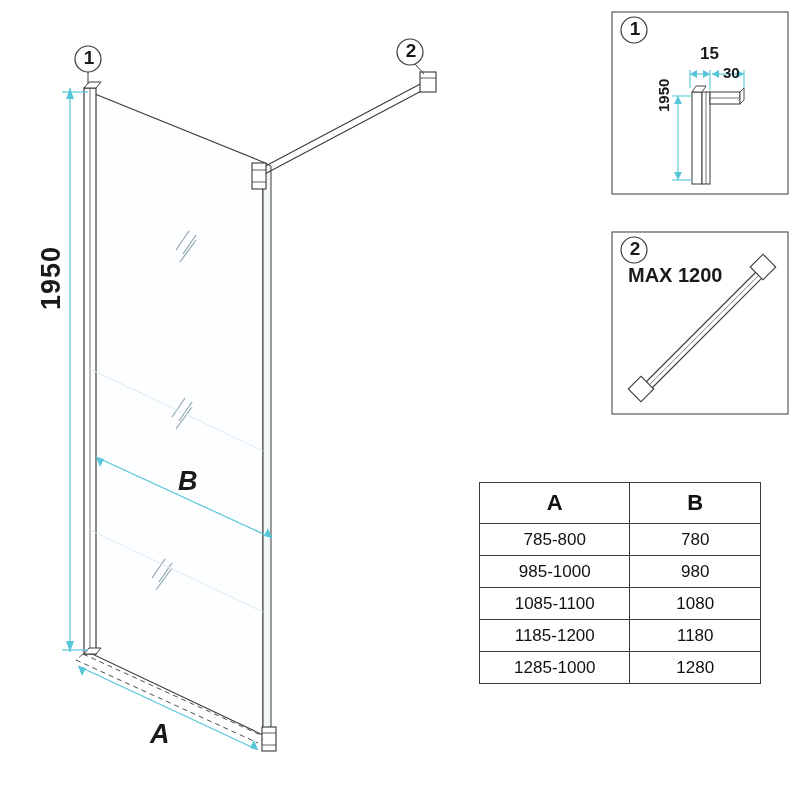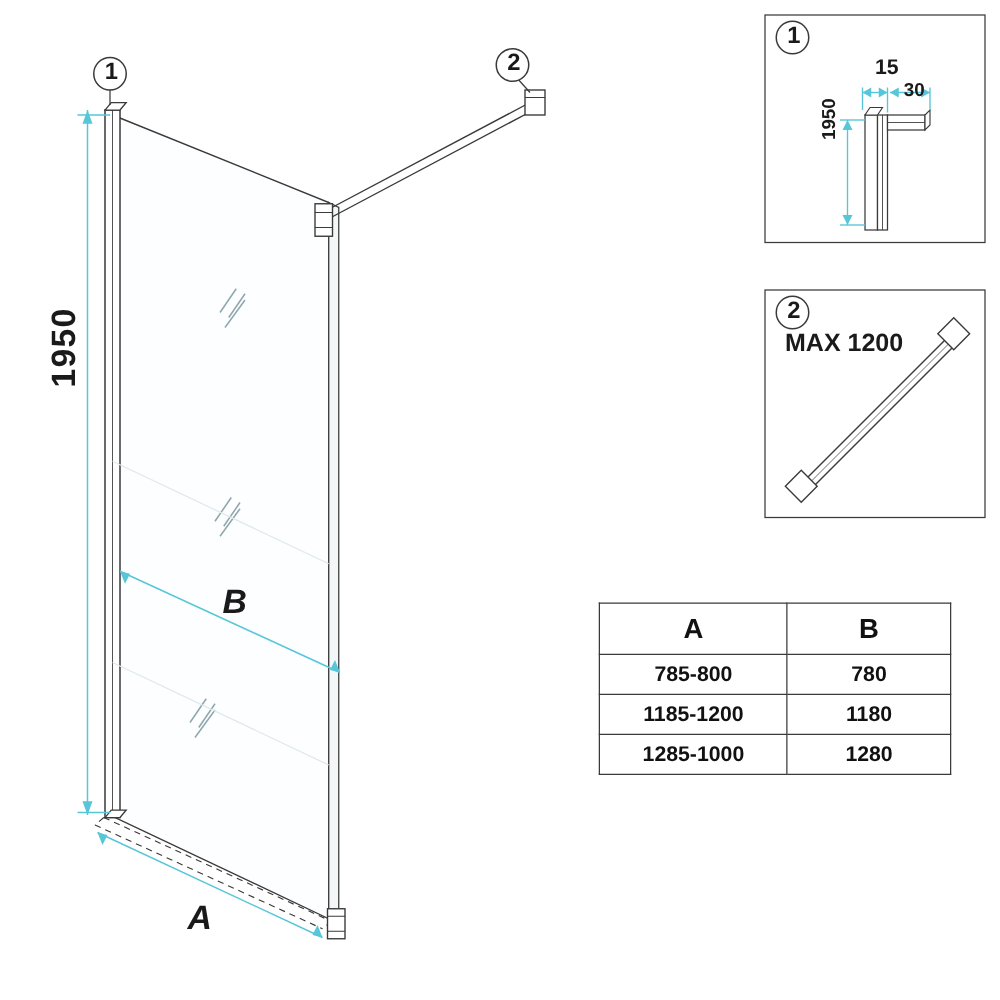--- a/index.html
+++ b/index.html
@@ -43,21 +43,21 @@
     color: #111111;
   }
   #spec-table th {
     font-size: 22px;
     font-weight: bold;
     height: 40px;
     padding: 0;
   }
   #spec-table td {
     font-size: 17px;
-    font-weight: bold;
+    font-weight: normal;
     height: 31px;
     padding: 0;
   }
   #spec-table col.c1 { width: 151px; }
   #spec-table col.c2 { width: 131px; }
 </style>
 </head>
 <body>
 
 <div id="root">
@@ -224,20 +224,28 @@
         <th>A</th>
         <th>B</th>
       </tr>
     </thead>
     <tbody>
       <tr>
         <td>785-800</td>
         <td>780</td>
       </tr>
       <tr>
+        <td>985-1000</td>
+        <td>980</td>
+      </tr>
+      <tr>
+        <td>1085-1100</td>
+        <td>1080</td>
+      </tr>
+      <tr>
         <td>1185-1200</td>
         <td>1180</td>
       </tr>
       <tr>
         <td>1285-1000</td>
         <td>1280</td>
       </tr>
     </tbody>
   </table>
 

